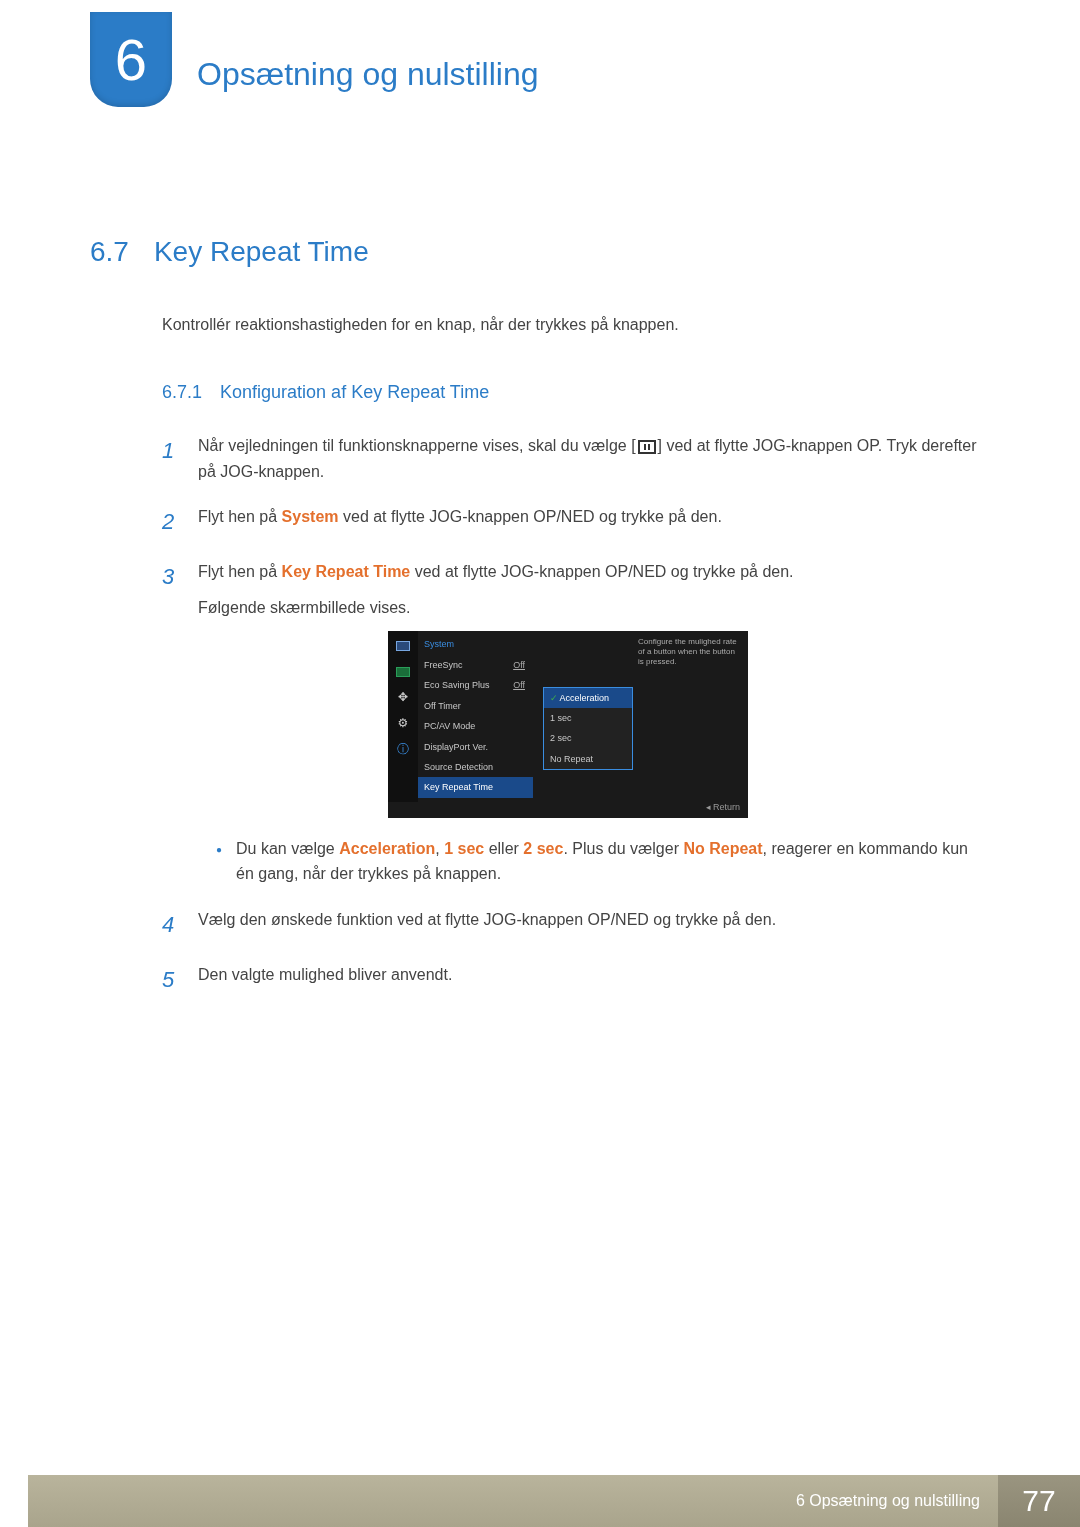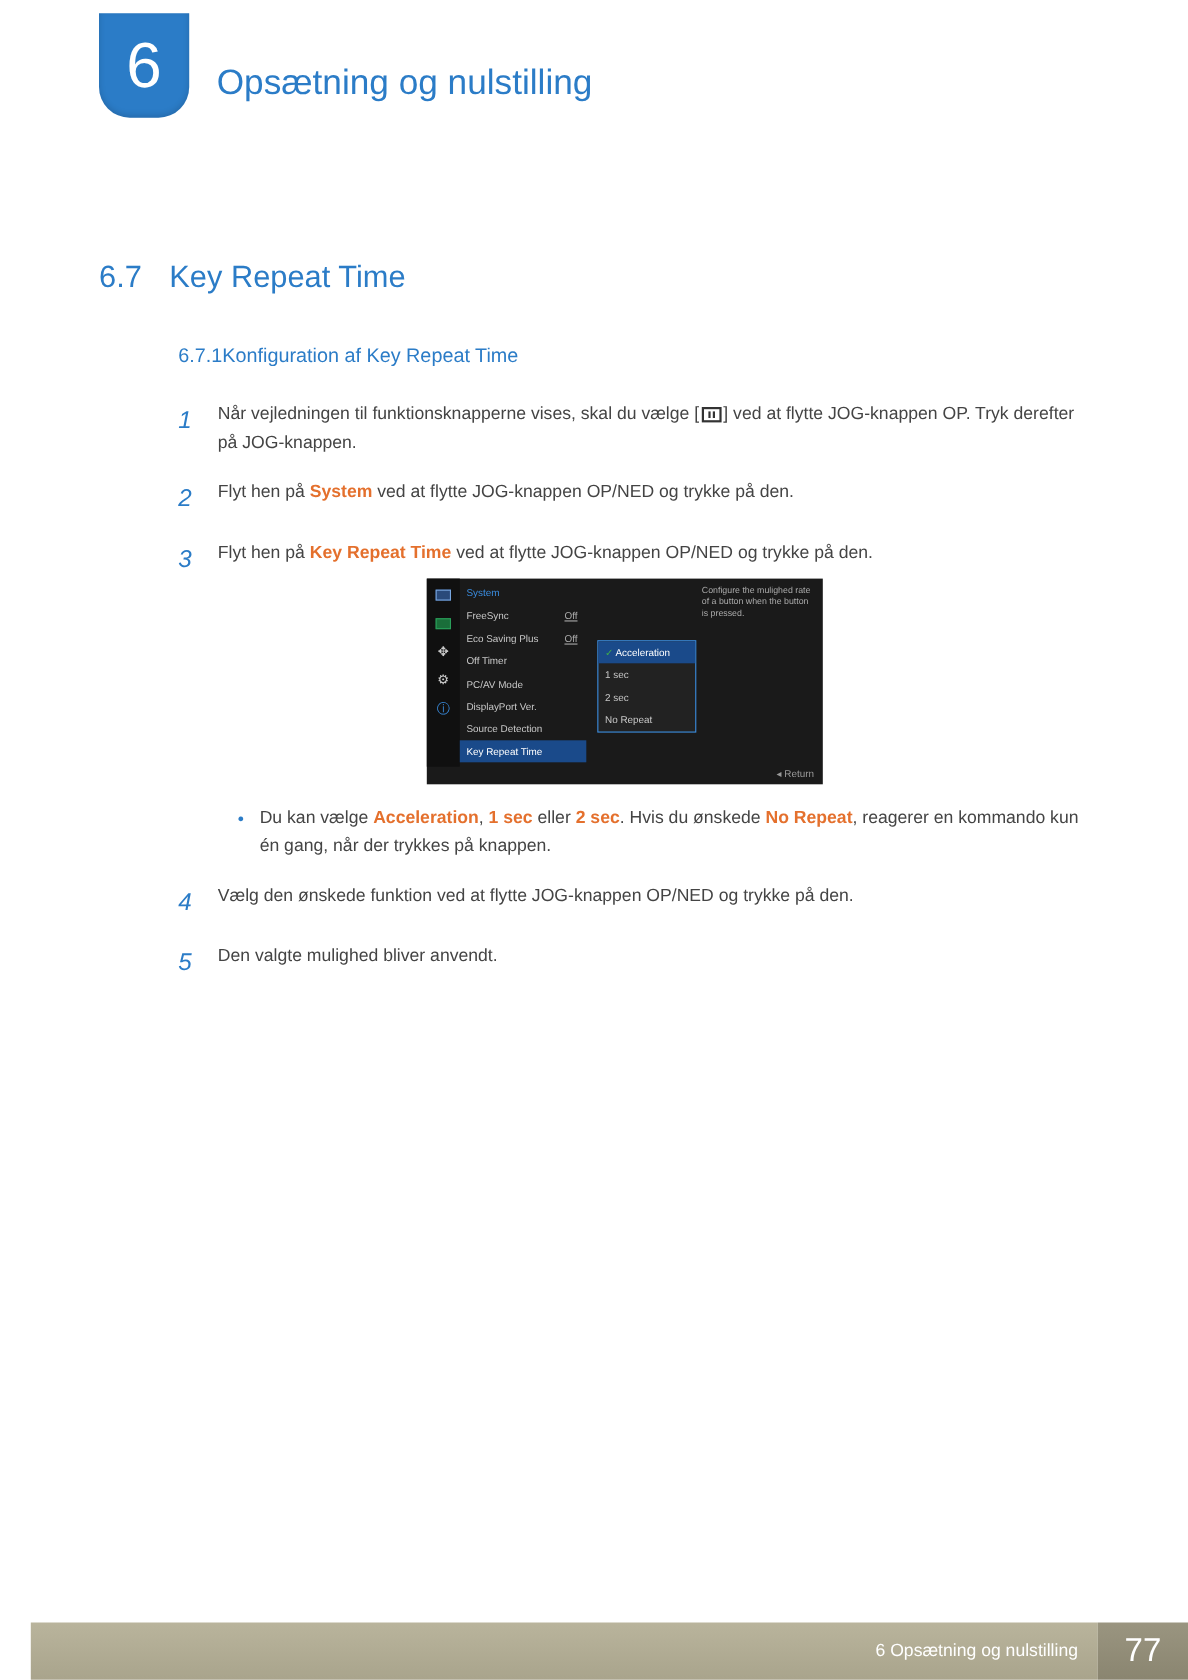--- a/index.html
+++ b/index.html
@@ -42,21 +42,21 @@
     position: absolute;
     left: 90px;
     top: 190px;
     right: 90px;
     margin-top: 46px;
   }
   .section-row { display: flex; align-items: baseline; gap: 25px; margin-bottom: 45px; }
   .section-num { color: #2b7cc7; font-size: 28px; }
   .section-title { color: #2b7cc7; font-size: 28px; }
   .intro-text { font-size: 16px; color: #444; margin-left: 72px; margin-bottom: 45px; line-height: 1.5; }
-  .subsection-row { display: flex; align-items: baseline; margin-left: 72px; margin-bottom: 30px; }
+  .subsection-row { display: flex; align-items: baseline; gap: 18px; margin-left: 72px; margin-bottom: 30px; }
   .subsection-num { color: #2b7cc7; font-size: 18px; }
   .subsection-title { color: #2b7cc7; font-size: 18px; }
   .steps { margin-left: 72px; }
   .step { display: flex; gap: 18px; margin-bottom: 20px; font-size: 16px; color: #444; line-height: 1.6; }
   .step-num { color: #2b7cc7; font-size: 22px; font-style: italic; width: 18px; flex-shrink:0; }
   .step-body { flex: 1; }
   .hl { color: #e4702d; font-weight: bold; }
   .menu-icon {
     display:inline-block; width:18px; height:14px; border:2px solid #333;
     position: relative; vertical-align: middle; margin: 0 2px;
@@ -120,20 +120,21 @@
   <div class="chapter-title">Opsætning og nulstilling</div>
 </div>
 
 <div class="content">
 
   <div class="section-row">
     <div class="section-num">6.7</div>
     <div class="section-title">Key Repeat Time</div>
   </div>
 
+  <div class="intro-text">Kontrollér reaktionshastigheden for en knap, når der trykkes på knappen.</div>
 
   <div class="subsection-row">
     <div class="subsection-num">6.7.1</div>
     <div class="subsection-title">Konfiguration af Key Repeat Time</div>
   </div>
 
   <div class="steps">
 
     <div class="step">
       <div class="step-num">1</div>
@@ -146,20 +147,21 @@
       <div class="step-num">2</div>
       <div class="step-body">
         <span>Flyt hen på </span><span class="hl">System</span><span> ved at flytte JOG-knappen OP/NED og trykke på den.</span>
       </div>
     </div>
 
     <div class="step">
       <div class="step-num">3</div>
       <div class="step-body">
         <span>Flyt hen på </span><span class="hl">Key Repeat Time</span><span> ved at flytte JOG-knappen OP/NED og trykke på den.</span>
+        <div style="margin-top:10px">Følgende skærmbillede vises.</div>
 
         
         <div class="osd">
           <div class="osd-main">
             <div class="osd-icons">
               <div>
                   <span class="ico-mon"></span>
                 </div>
               <div>
                   <span class="ico-eco"></span>
@@ -201,21 +203,21 @@
             <div class="osd-popup-item">2 sec</div>
             <div class="osd-popup-item">No Repeat</div>
           </div>
           <div class="osd-desc">Configure the mulighed rate of a button when the button is pressed.</div>
           <div class="osd-return">Return</div>
         </div>
 
         <div class="bullet-row">
           <div class="bullet-dot">●</div>
           <div>
-            <span>Du kan vælge </span><span class="hl">Acceleration</span><span>, </span><span class="hl">1 sec</span><span> eller </span><span class="hl">2 sec</span><span>. Hvis du ønskede </span><span class="hl">No Repeat</span><span>, reagerer en kommando kun én gang, når der trykkes på knappen.</span>
+            <span>Du kan vælge </span><span class="hl">Acceleration</span><span>, </span><span class="hl">1 sec</span><span> eller </span><span class="hl">2 sec</span><span>. Plus du vælger </span><span class="hl">No Repeat</span><span>, reagerer en kommando kun én gang, når der trykkes på knappen.</span>
           </div>
         </div>
 
       </div>
     </div>
 
     <div class="step">
       <div class="step-num">4</div>
       <div class="step-body">Vælg den ønskede funktion ved at flytte JOG-knappen OP/NED og trykke på den.</div>
     </div>

